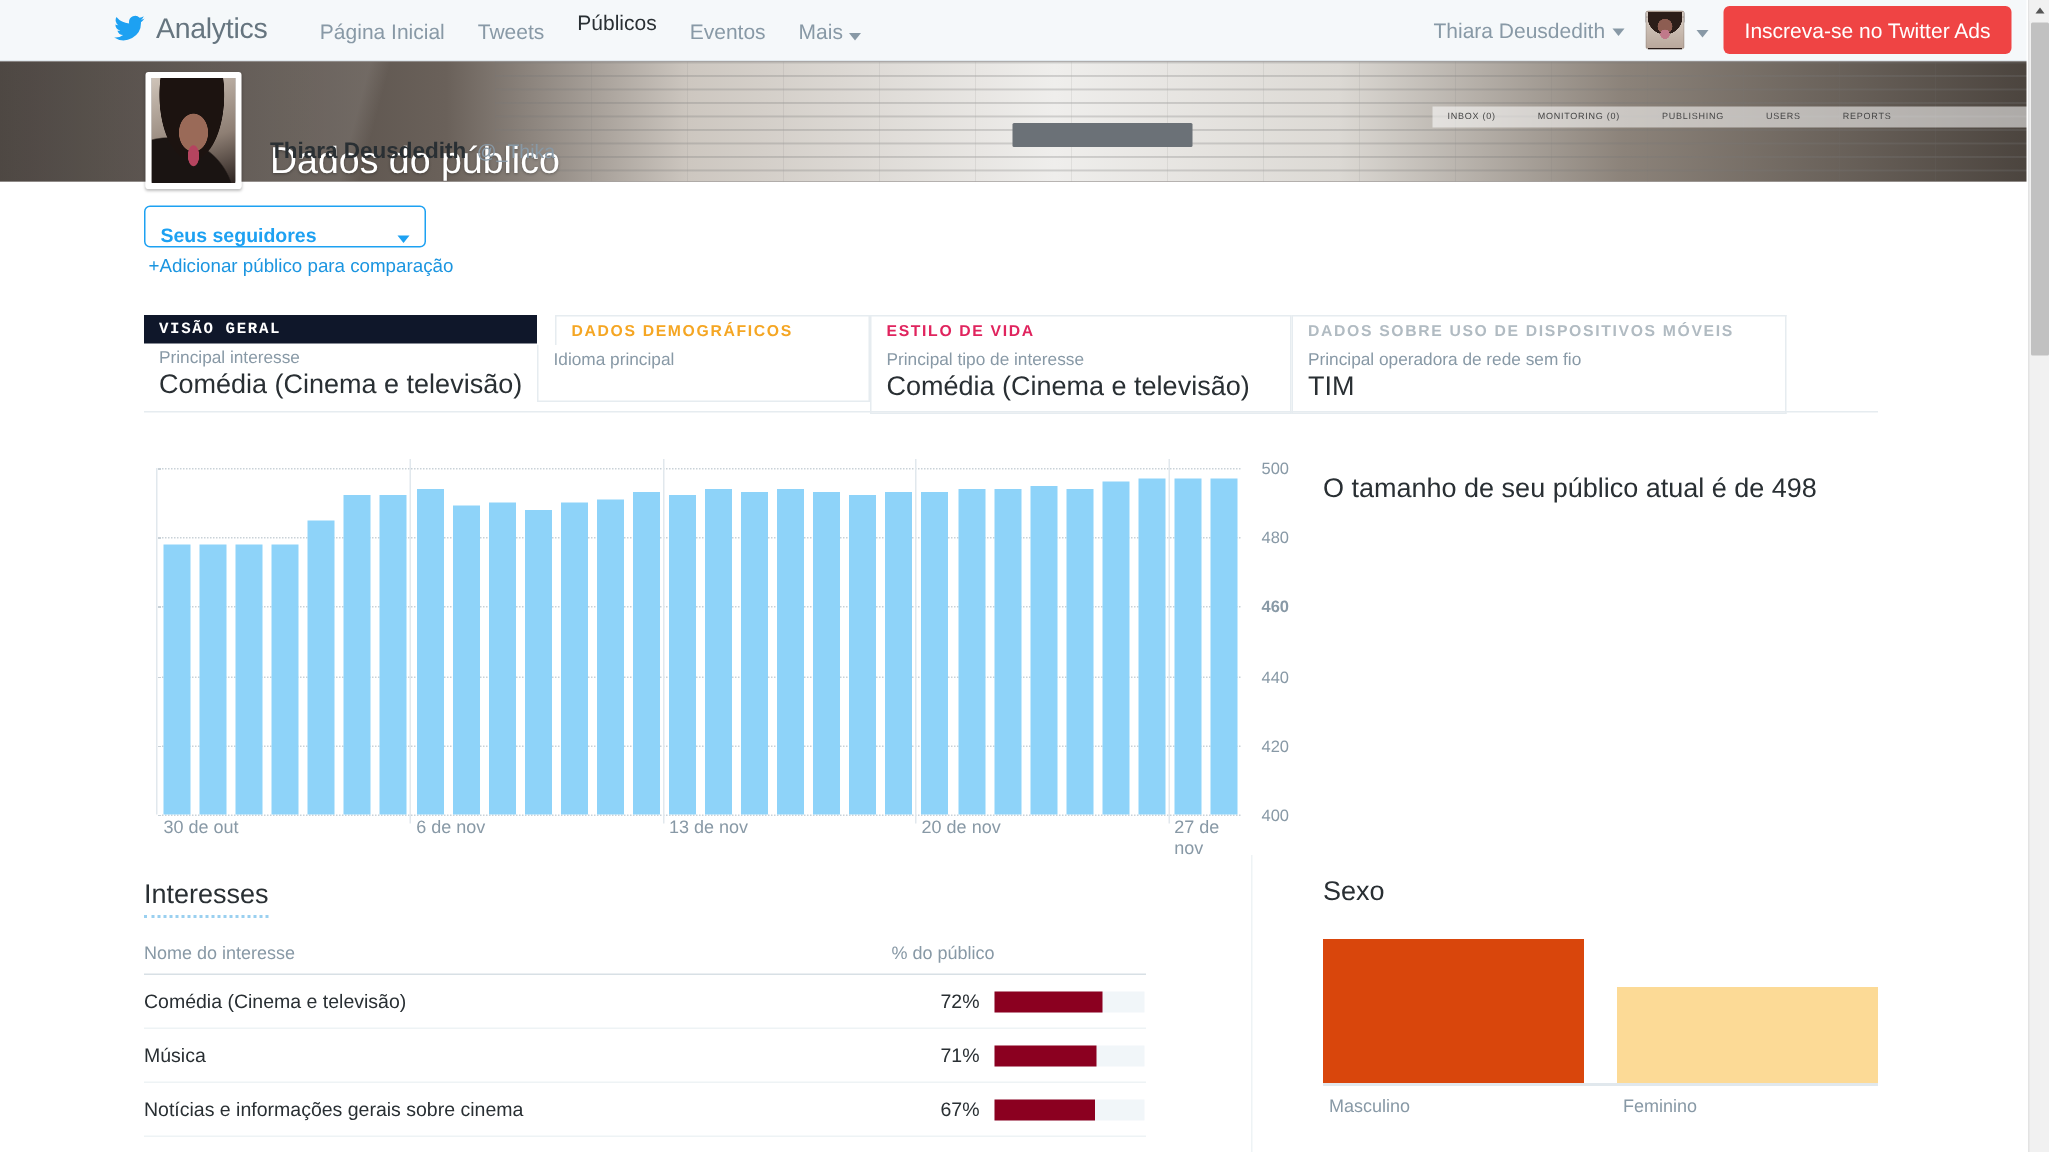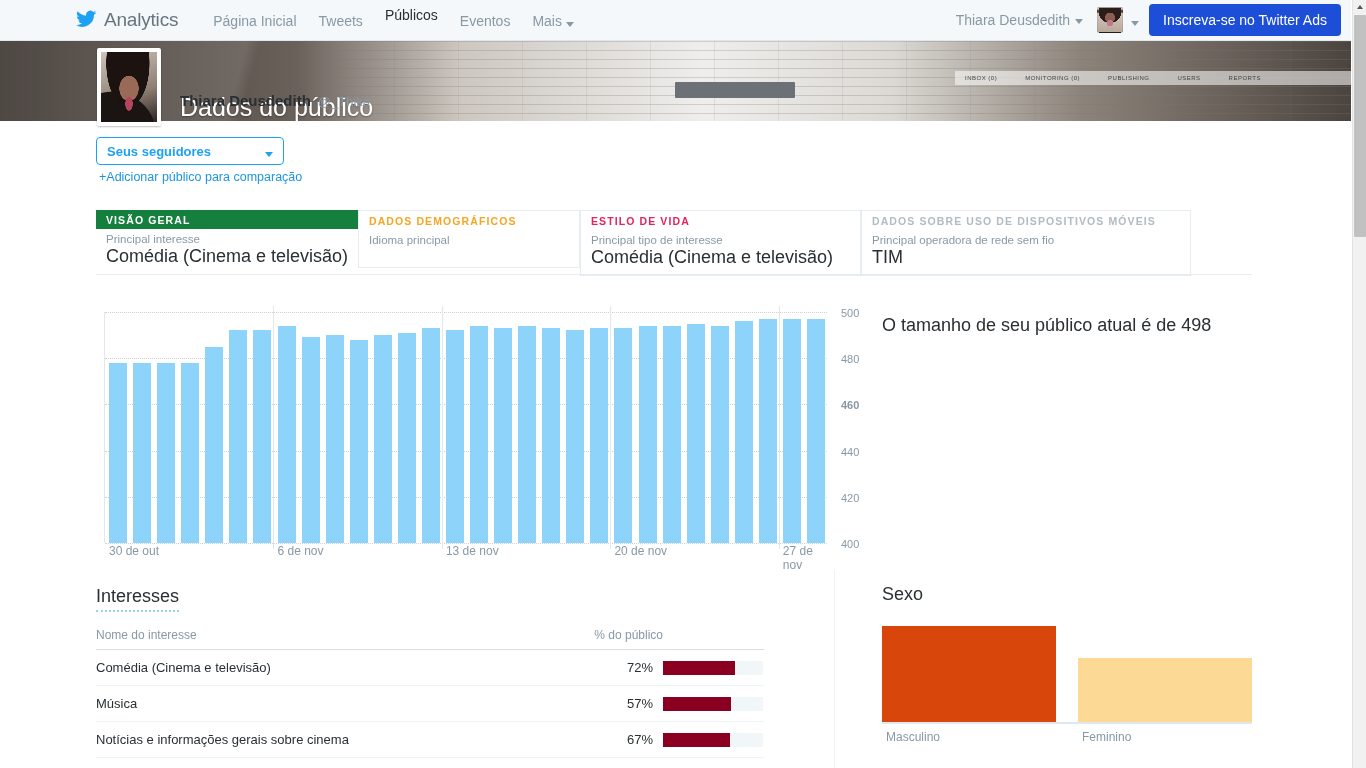--- a/index.html
+++ b/index.html
@@ -37,21 +37,21 @@
     width:26px;height:26px;border-radius:2px;margin-left:6px;
     background:
       radial-gradient(circle at 50% 62%, #c0798a 0 16%, transparent 17%),
       radial-gradient(circle at 50% 40%, #8d5d52 0 26%, transparent 27%),
       radial-gradient(circle at 50% 14%, #2b1d19 0 48%, transparent 49%),
       linear-gradient(#d9cfc6,#b9a89c);
     border:1px solid rgba(0,0,0,.08);
   }
   .avatar-caret{ color:#8899a6; margin:0 10px 0 8px; cursor:pointer; }
   .ads-btn{
-    background:#1d4ed8;color:#fff;border:none;border-radius:4px;
+    background:#ef4444;color:#fff;border:none;border-radius:4px;
     font-size:14px; padding:8px 14px; cursor:pointer;
     font-family:"Liberation Sans", sans-serif;
   }
 
   
   .hero{
     position:absolute; top:41px; left:0; width:1352px; height:80px;
     background:#4c4540;
     overflow:hidden;
   }
@@ -100,21 +100,21 @@
     position:absolute; left:180px; top:92px; z-index:5;
     display:flex; align-items:baseline; gap:7px;
   }
   .profile-name{ font-size:15px; font-weight:bold; color:#292f33; }
   .profile-handle{ font-size:13px; color:#8899a6; }
 
   
   .aud-select{
     position:absolute; left:96px; top:137px; width:188px; height:28px;
     border:1px solid #1da1f2; border-radius:4px; background:#fff;
-    display:flex; align-items:center; justify-content:space-between;
+    display:flex; align-items:flex-end; justify-content:space-between;
     padding:0 10px; cursor:pointer;
   }
   .aud-select span{ font-size:13px; font-weight:bold; color:#1da1f2; }
   .aud-caret{ color:#1da1f2; }
   .add-compare{
     position:absolute; left:99px; top:170px;
     font-size:12.5px; color:#1b95e0; text-decoration:none; cursor:pointer;
   }
 
   
@@ -122,26 +122,26 @@
   .card{ background:#fff; position:relative; }
   .card-tab{
     font-size:10.5px; letter-spacing:1.1px; font-weight:bold;
     padding:4px 10px 3px 10px; white-space:nowrap;
   }
   .card-body{ padding:4px 10px 7px 10px; border:1px solid #e6ecf0; border-top:none; }
   .card-sub{ font-size:11.5px; color:#8899a6; margin-bottom:1px; }
   .card-val{ font-size:17px; color:#292f33; white-space:nowrap; }
 
   .card.c1{ width:265px; }
-  .card.c1 .card-tab{ background:#15803d; color:#fff; }
+  .card.c1 .card-tab{ background:#0f172a; color:#fff;font-family:Liberation Mono, monospace; }
   .card.c1 .card-body{ border:none; }
   .card.c1 .card-val{ font-size:18px; }
 
   .card.c2{ width:222px; margin-left:-3px; }
-  .card.c2 .card-tab{ color:#f5a623; border:1px solid #e6ecf0; border-bottom:none; }
+  .card.c2 .card-tab{ color:#f5a623; border:1px solid #e6ecf0; border-bottom:none;margin-left:12px; }
   .card.c2 .card-body{ min-height:38px; }
 
   .card.c3{ width:281px; }
   .card.c3 .card-tab{ color:#e0245e; border:1px solid #e6ecf0; border-bottom:none; }
   .card.c3 .card-val{ font-size:18px; }
 
   .card.c4{ width:330px; }
   .card.c4 .card-tab{ color:#b1bbc2; border:1px solid #e6ecf0; border-bottom:none; }
   .card.c4 .card-val{ font-size:18px; }
 
@@ -395,21 +395,21 @@
           <div class="col-name">Comédia (Cinema e televisão)</div>
           <div class="col-pct">72%</div>
           <div class="col-bar">
             <div class="bar-track">
               <div class="bar-fill" style="width: 72%; background: rgb(139, 0, 32);"></div>
             </div>
           </div>
         </div>
         <div class="tbl-row">
           <div class="col-name">Música</div>
-          <div class="col-pct">57%</div>
+          <div class="col-pct">71%</div>
           <div class="col-bar">
             <div class="bar-track">
               <div class="bar-fill" style="width: 68%; background: rgb(139, 0, 32);"></div>
             </div>
           </div>
         </div>
         <div class="tbl-row">
           <div class="col-name">Notícias e informações gerais sobre cinema</div>
           <div class="col-pct">67%</div>
           <div class="col-bar">

